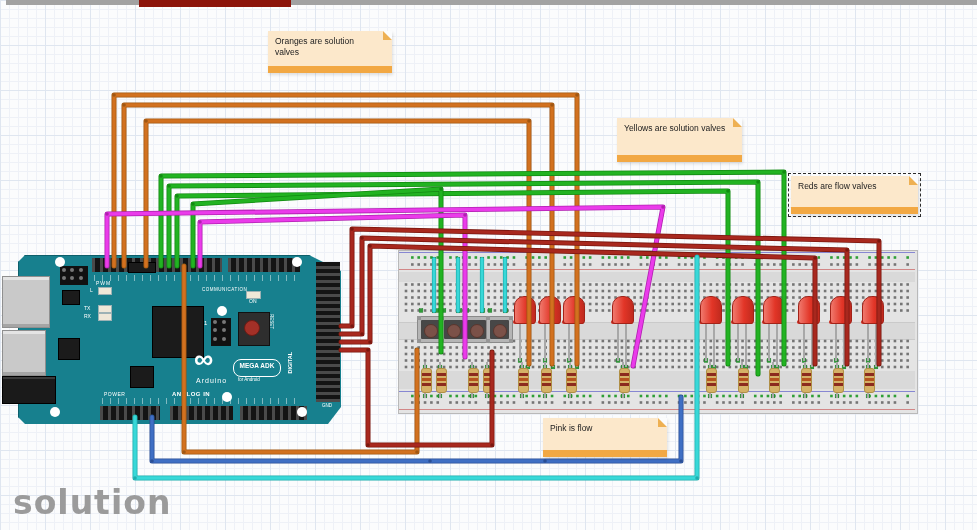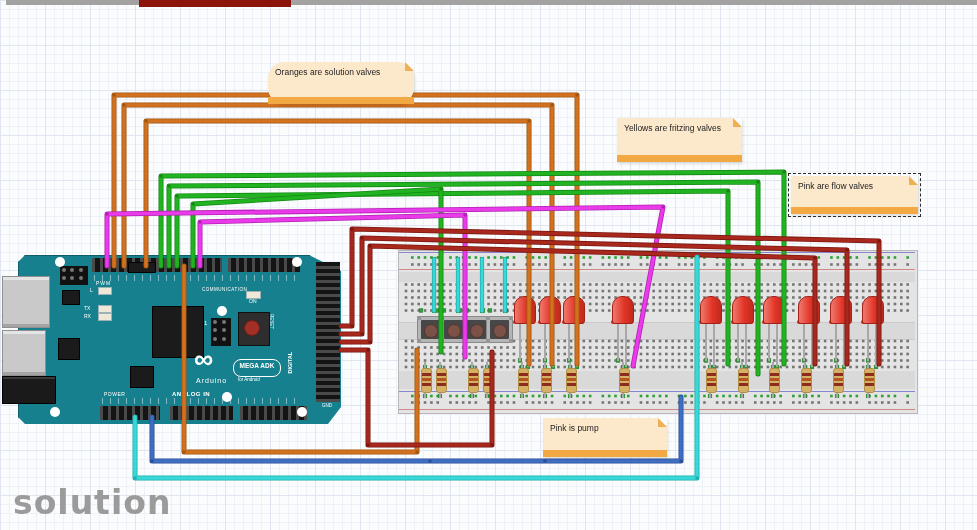--- a/index.html
+++ b/index.html
@@ -1505,36 +1505,36 @@
       <path d="M 434 259 L 434 311" fill="none" stroke="#38d8d8" stroke-width="2.8" stroke-linejoin="round" stroke-linecap="round"></path>
       <path d="M 458 259 L 458 311" fill="none" stroke="#1fadad" stroke-width="4.2" stroke-linejoin="round" stroke-linecap="round"></path>
       <path d="M 458 259 L 458 311" fill="none" stroke="#38d8d8" stroke-width="2.8" stroke-linejoin="round" stroke-linecap="round"></path>
       <path d="M 482 259 L 482 311" fill="none" stroke="#1fadad" stroke-width="4.2" stroke-linejoin="round" stroke-linecap="round"></path>
       <path d="M 482 259 L 482 311" fill="none" stroke="#38d8d8" stroke-width="2.8" stroke-linejoin="round" stroke-linecap="round"></path>
       <path d="M 505 259 L 505 311" fill="none" stroke="#1fadad" stroke-width="4.2" stroke-linejoin="round" stroke-linecap="round"></path>
       <path d="M 505 259 L 505 311" fill="none" stroke="#38d8d8" stroke-width="2.8" stroke-linejoin="round" stroke-linecap="round"></path>
     </svg>
 
   <div id="notes" class="abs" style="left:0;top:0;width:977px;height:530px;">
-      <div class="note abs" style="left:268px;top:62px;width:146px;height:42px;border-radius:16px;">
+      <div class="note abs" style="left:268px;top:31px;width:124px;height:42px;">
         <div class="txt">Oranges are solution valves</div>
         <div class="bar"></div>
         <div class="fold"></div>
       </div>
       <div class="note abs" style="left:617px;top:118px;width:125px;height:44px;">
-        <div class="txt">Yellows are fritzing valves</div>
+        <div class="txt">Yellows are solution valves</div>
         <div class="bar"></div>
         <div class="fold"></div>
       </div>
       <div class="note abs selected" style="left:791px;top:176px;width:127px;height:38px;">
-        <div class="txt">Pink are flow valves</div>
+        <div class="txt">Reds are flow valves</div>
         <div class="bar"></div>
         <div class="fold"></div>
       </div>
       <div class="note abs" style="left:543px;top:418px;width:124px;height:39px;">
-        <div class="txt">Pink is pump</div>
+        <div class="txt">Pink is flow</div>
         <div class="bar"></div>
         <div class="fold"></div>
       </div>
     </div>
 
   <div id="logo" class="abs">solution</div>
 </div>
 
 </body></html>

